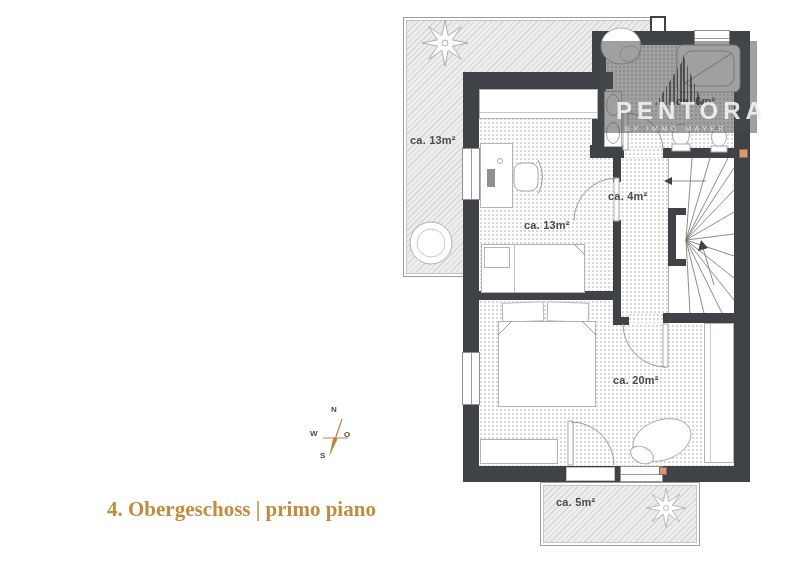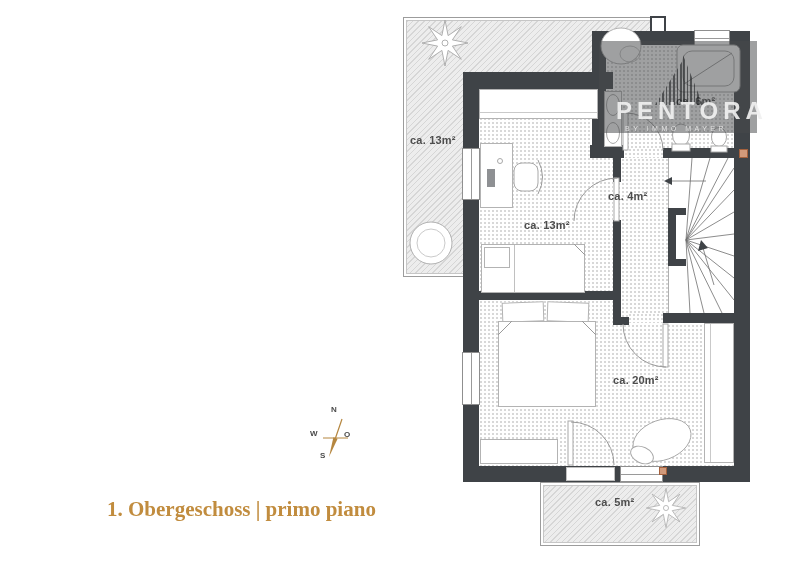--- a/index.html
+++ b/index.html
@@ -193,28 +193,28 @@
       <line x1="342" y1="419" x2="335.5" y2="438" stroke="#b5863f" stroke-width="1.2"></line>
       <polygon points="333.4,437.3 337.6,438.7 329,457" fill="#b5863f"></polygon>
     </g>
   </svg>
 
   <div class="label" style="left:410px;top:134px;">ca. 13m²</div>
   <div class="label" style="left:524px;top:219px;">ca. 13m²</div>
   <div class="label" style="left:676px;top:95px;">ca. 6m²</div>
   <div class="label" style="left:608px;top:190px;">ca. 4m²</div>
   <div class="label" style="left:613px;top:374px;">ca. 20m²</div>
-  <div class="label" style="left:595px;top:496px;">ca. 5m²</div>
+  <div class="label" style="left:556px;top:496px;">ca. 5m²</div>
 
   <div class="compass-letter" style="left:331px;top:405px;">N</div>
   <div class="compass-letter" style="left:310px;top:429px;">W</div>
   <div class="compass-letter" style="left:344px;top:430px;">O</div>
   <div class="compass-letter" style="left:320px;top:451px;">S</div>
 
-  <div id="title">1. Obergeschoss | primo piano</div>
+  <div id="title">4. Obergeschoss | primo piano</div>
 
   <div id="watermark">
     <div class="wm-wedge" style="left:56px;top:19px;width:28px;height:45px;clip-path:polygon(0 100%,100% 0,100% 100%);"></div>
     <div class="wm-wedge" style="left:84px;top:14px;width:20px;height:50px;clip-path:polygon(0 0,100% 100%,0 100%);"></div>
     <div id="wm-brand">PENTORA</div>
     <div id="wm-tagline">BY IMMO MAYER</div>
   </div>
 
 </div>
 

